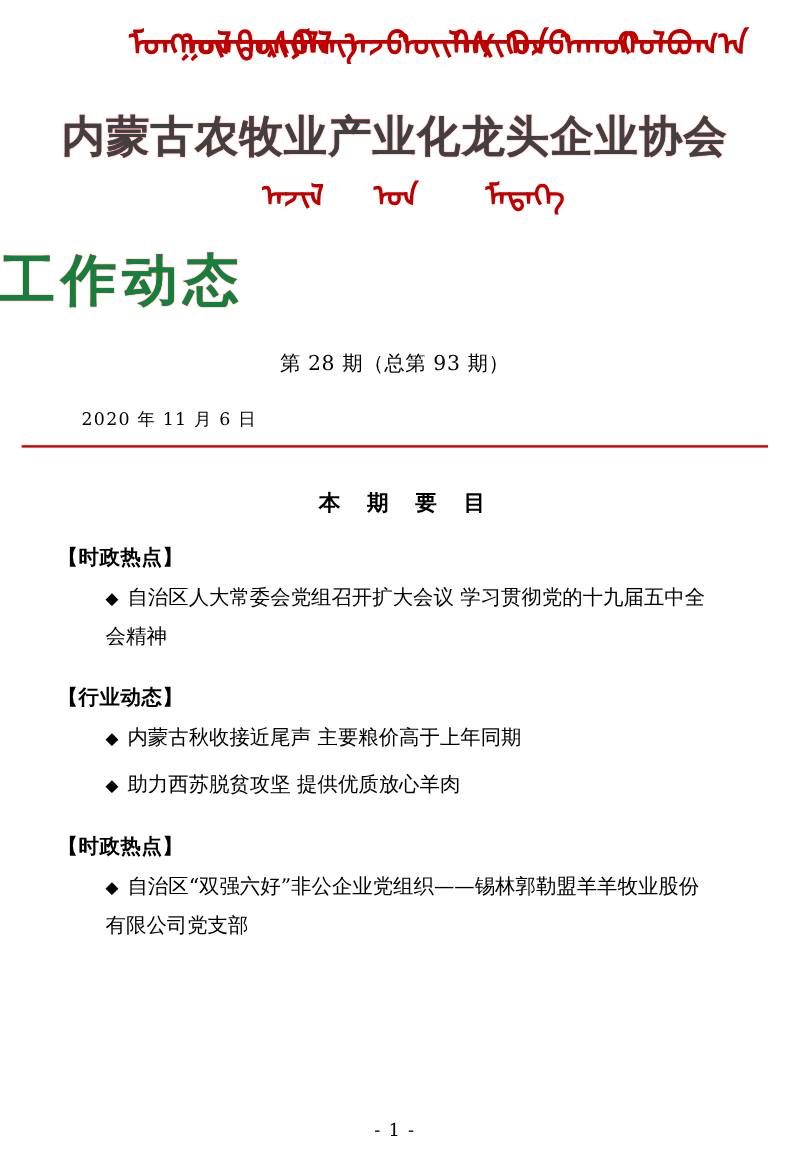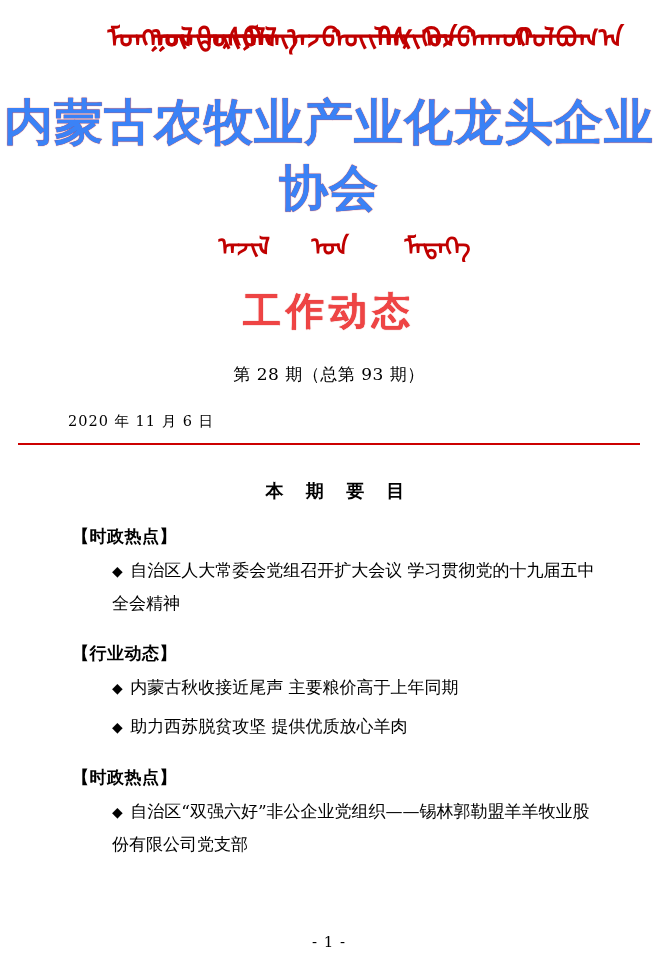--- a/index.html
+++ b/index.html
@@ -55,34 +55,34 @@
   }
   .mongol-mid .mgl {
     font-size: 25px;
     margin: 0 34px;
     height: 36px;
   }
 
   
   .org-title {
     text-align: center;
-    color: #3b82f6;
-    font-family: "DejaVu Serif", serif;
-    font-weight: 700;
-    font-size: 49px;
+    color: #404040;
+    font-family: "DejaVu Serif", serif;
+    font-weight: 700;
+    font-size: 36px;
     letter-spacing: 1px;
     margin-top: 10px;
     text-shadow: 0 0 1px #cc0000;
   }
   .doc-title {
-    text-align: center;
-    color: #ef4444;
-    font-family: "DejaVu Serif", serif;
-    font-weight: 700;
-    font-size: 38px;
+    text-align: left;
+    color: #15803d;
+    font-family: "DejaVu Serif", serif;
+    font-weight: 700;
+    font-size: 46px;
     letter-spacing: 5px;
     margin-top: 12px;
     text-shadow: 0 0 1px #cc0000;
   }
 
   
   .issue-line {
     text-align: center;
     font-size: 17px;
     font-weight: 400;
@@ -118,21 +118,21 @@
     text-align: center;
     font-weight: 700;
     font-size: 18px;
     letter-spacing: 8px;
     margin-top: 34px;
     font-family: "DejaVu Serif", serif;
     margin-left: 20px;
   }
   .section {
     margin-top: 22px;
-    padding-left: 72px;
+    padding-left: 48px;
     padding-right: 60px;
   }
   .section-head {
     font-weight: 700;
     font-size: 17px;
     font-family: "DejaVu Serif", serif;
     letter-spacing: 0.5px;
   }
   .entry {
     font-size: 17px;

